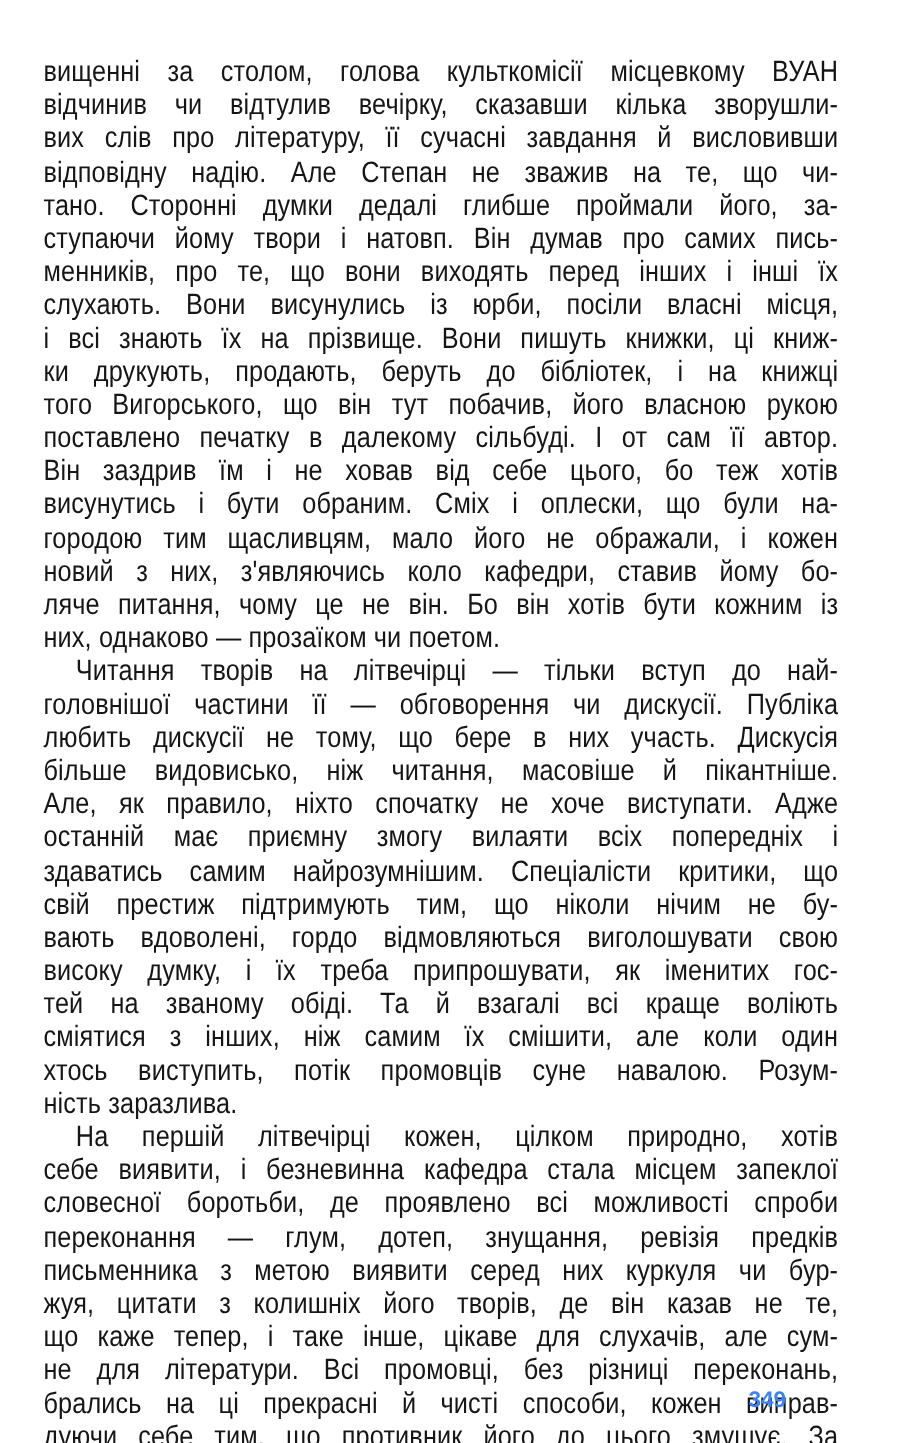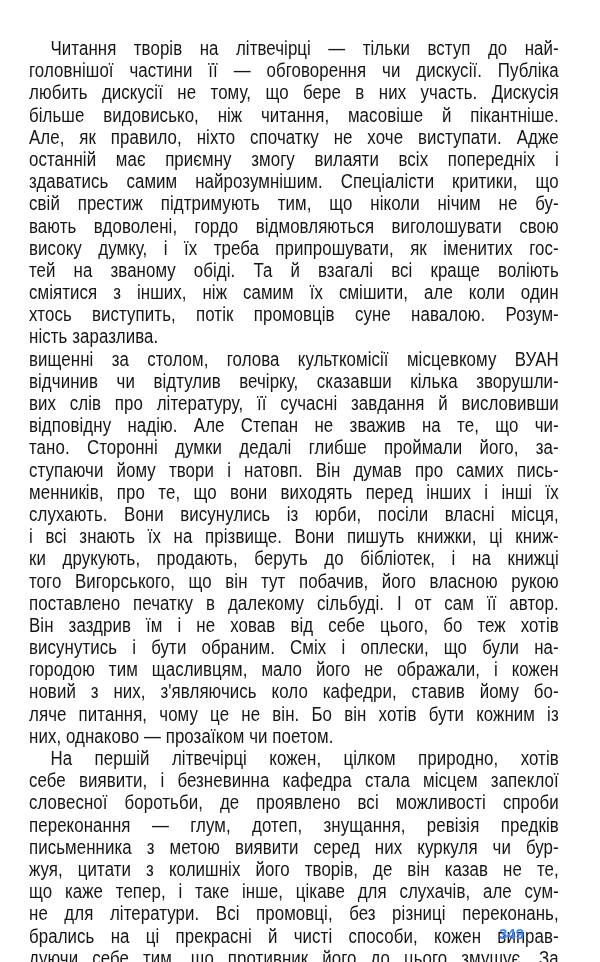--- a/index.html
+++ b/index.html
@@ -52,37 +52,20 @@
       font-size: 15px;
       color: #3b82f6;
     }
   </style>
 </head>
 <body>
 
 <div class="page">
 
   <div>
-    <span class="line indent">Читання творів на літвечірці — тільки вступ до най-</span>
-    <span class="line">головнішої частини її — обговорення чи дискусії. Публіка</span>
-    <span class="line">любить дискусії не тому, що бере в них участь. Дискусія</span>
-    <span class="line">більше видовисько, ніж читання, масовіше й пікантніше.</span>
-    <span class="line">Але, як правило, ніхто спочатку не хоче виступати. Адже</span>
-    <span class="line">останній має приємну змогу вилаяти всіх попередніх і</span>
-    <span class="line">здаватись самим найрозумнішим. Спеціалісти критики, що</span>
-    <span class="line">свій престиж підтримують тим, що ніколи нічим не бу-</span>
-    <span class="line">вають вдоволені, гордо відмовляються виголошувати свою</span>
-    <span class="line">високу думку, і їх треба припрошувати, як іменитих гос-</span>
-    <span class="line">тей на званому обіді. Та й взагалі всі краще воліють</span>
-    <span class="line">сміятися з інших, ніж самим їх смішити, але коли один</span>
-    <span class="line">хтось виступить, потік промовців суне навалою. Розум-</span>
-    <span class="line last">ність заразлива.</span>
-  </div>
-
-  <div>
     <span class="line">вищенні за столом, голова культкомісії місцевкому ВУАН</span>
     <span class="line">відчинив чи відтулив вечірку, сказавши кілька зворушли-</span>
     <span class="line">вих слів про літературу, її сучасні завдання й висловивши</span>
     <span class="line">відповідну надію. Але Степан не зважив на те, що чи-</span>
     <span class="line">тано. Сторонні думки дедалі глибше проймали його, за-</span>
     <span class="line">ступаючи йому твори і натовп. Він думав про самих пись-</span>
     <span class="line">менників, про те, що вони виходять перед інших і інші їх</span>
     <span class="line">слухають. Вони висунулись із юрби, посіли власні місця,</span>
     <span class="line">і всі знають їх на прізвище. Вони пишуть книжки, ці книж-</span>
     <span class="line">ки друкують, продають, беруть до бібліотек, і на книжці</span>
@@ -90,20 +73,37 @@
     <span class="line">поставлено печатку в далекому сільбуді. І от сам її автор.</span>
     <span class="line">Він заздрив їм і не ховав від себе цього, бо теж хотів</span>
     <span class="line">висунутись і бути обраним. Сміх і оплески, що були на-</span>
     <span class="line">городою тим щасливцям, мало його не ображали, і кожен</span>
     <span class="line">новий з них, з'являючись коло кафедри, ставив йому бо-</span>
     <span class="line">ляче питання, чому це не він. Бо він хотів бути кожним із</span>
     <span class="line last">них, однаково — прозаїком чи поетом.</span>
   </div>
 
   <div>
+    <span class="line indent">Читання творів на літвечірці — тільки вступ до най-</span>
+    <span class="line">головнішої частини її — обговорення чи дискусії. Публіка</span>
+    <span class="line">любить дискусії не тому, що бере в них участь. Дискусія</span>
+    <span class="line">більше видовисько, ніж читання, масовіше й пікантніше.</span>
+    <span class="line">Але, як правило, ніхто спочатку не хоче виступати. Адже</span>
+    <span class="line">останній має приємну змогу вилаяти всіх попередніх і</span>
+    <span class="line">здаватись самим найрозумнішим. Спеціалісти критики, що</span>
+    <span class="line">свій престиж підтримують тим, що ніколи нічим не бу-</span>
+    <span class="line">вають вдоволені, гордо відмовляються виголошувати свою</span>
+    <span class="line">високу думку, і їх треба припрошувати, як іменитих гос-</span>
+    <span class="line">тей на званому обіді. Та й взагалі всі краще воліють</span>
+    <span class="line">сміятися з інших, ніж самим їх смішити, але коли один</span>
+    <span class="line">хтось виступить, потік промовців суне навалою. Розум-</span>
+    <span class="line last">ність заразлива.</span>
+  </div>
+
+  <div>
     <span class="line indent">На першій літвечірці кожен, цілком природно, хотів</span>
     <span class="line">себе виявити, і безневинна кафедра стала місцем запеклої</span>
     <span class="line">словесної боротьби, де проявлено всі можливості спроби</span>
     <span class="line">переконання — глум, дотеп, знущання, ревізія предків</span>
     <span class="line">письменника з метою виявити серед них куркуля чи бур-</span>
     <span class="line">жуя, цитати з колишніх його творів, де він казав не те,</span>
     <span class="line">що каже тепер, і таке інше, цікаве для слухачів, але сум-</span>
     <span class="line">не для літератури. Всі промовці, без різниці переконань,</span>
     <span class="line">брались на ці прекрасні й чисті способи, кожен виправ-</span>
     <span class="line">дуючи себе тим, що противник його до цього змушує. За</span>

